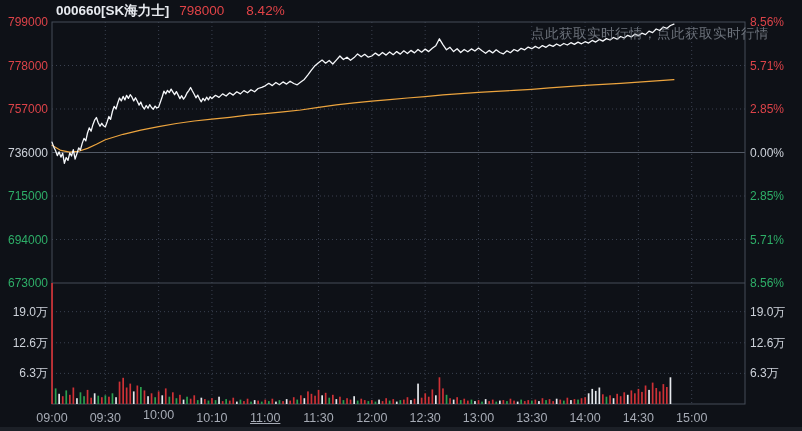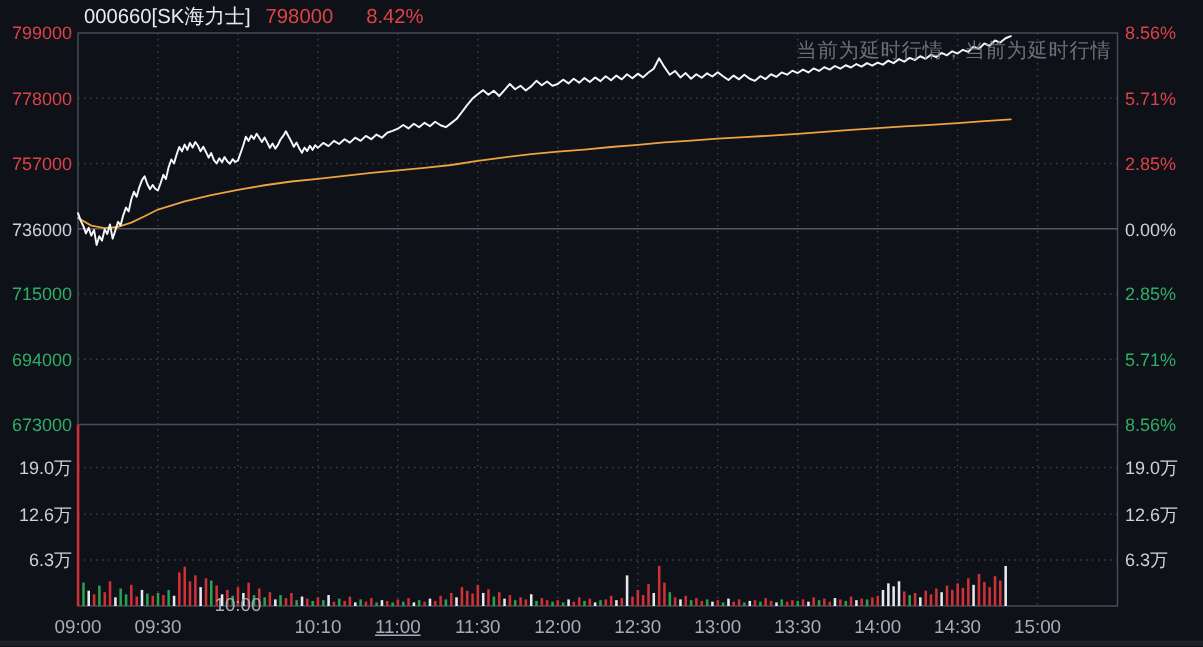--- a/index.html
+++ b/index.html
@@ -1,19 +1,19 @@
 <!DOCTYPE html>
 <html><head>
 <meta charset="utf-8">
 <style>
   html,body{margin:0;padding:0;background:#0e1117;}
   .app{position:relative;width:802px;height:431px;background:#0e1117;overflow:hidden;
        font-family:"Liberation Sans",sans-serif;-webkit-font-smoothing:antialiased;}
   .hdr{position:absolute;top:2px;left:56px;height:18px;line-height:18px;font-size:13.5px;white-space:nowrap;}
-  .hdr .sym{color:#e8ebf0;}
+  .hdr .sym{color:#e8ebf0;font-weight:bold;}
   .hdr .px{color:#e04347;margin-left:10px;}
   .hdr .pct{color:#e04347;margin-left:22px;}
   .lbl{position:absolute;font-size:12px;line-height:14px;white-space:nowrap;}
   .lbl.price{width:50px;text-align:right;}
   .lbl.t-up{color:#dc4349;}
   .lbl.t-down{color:#2eae68;}
   .lbl.t-flat{color:#cdd2da;}
   .lbl.vol{color:#cdd2da;}
   .lbl.time{width:48px;text-align:center;color:#a6abb5;font-size:12.5px;}
   .wm{position:absolute;left:531px;top:25px;font-size:13.5px;letter-spacing:.5px;
@@ -249,30 +249,30 @@
         <div class="lbl price t-down" style="left: -2px; top: 276px;">673000</div>
         <div class="lbl t-down" style="left: 750px; top: 276px;">8.56%</div>
         <div class="lbl price vol" style="left: -2px; top: 304.671px;">19.0万</div>
         <div class="lbl vol" style="left: 750px; top: 304.671px;">19.0万</div>
         <div class="lbl price vol" style="left: -2px; top: 335.771px;">12.6万</div>
         <div class="lbl vol" style="left: 750px; top: 335.771px;">12.6万</div>
         <div class="lbl price vol" style="left: -2px; top: 366.386px;">6.3万</div>
         <div class="lbl vol" style="left: 750px; top: 366.386px;">6.3万</div>
         <div class="lbl time" style="left: 28px; top: 411px;">09:00</div>
         <div class="lbl time" style="left: 81.3077px; top: 411px;">09:30</div>
-        <div class="lbl time" style="left: 134.615px; top: 396px;">10:00</div>
+        <div class="lbl time" style="left: 134.615px; top: 408px;">10:00</div>
         <div class="lbl time" style="left: 187.923px; top: 411px;">10:10</div>
         <div class="lbl time" style="left: 241.231px; top: 411px; text-decoration: underline;">11:00</div>
         <div class="lbl time" style="left: 294.538px; top: 411px;">11:30</div>
         <div class="lbl time" style="left: 347.846px; top: 411px;">12:00</div>
         <div class="lbl time" style="left: 401.154px; top: 411px;">12:30</div>
         <div class="lbl time" style="left: 454.462px; top: 411px;">13:00</div>
         <div class="lbl time" style="left: 507.769px; top: 411px;">13:30</div>
         <div class="lbl time" style="left: 561.077px; top: 411px;">14:00</div>
         <div class="lbl time" style="left: 614.385px; top: 411px;">14:30</div>
         <div class="lbl time" style="left: 667.692px; top: 411px;">15:00</div>
         <div class="lbl time" style="left: 721px; top: 411px; margin-top: 29px;">15:30</div>
       </div>
-    <div class="wm">当前为延时行情，当前为延时行情</div>
+    <div class="wm">点此获取实时行情，点此获取实时行情</div>
   </div>
 
   <div class="strip"></div>
 </div>
 
 </body></html>

